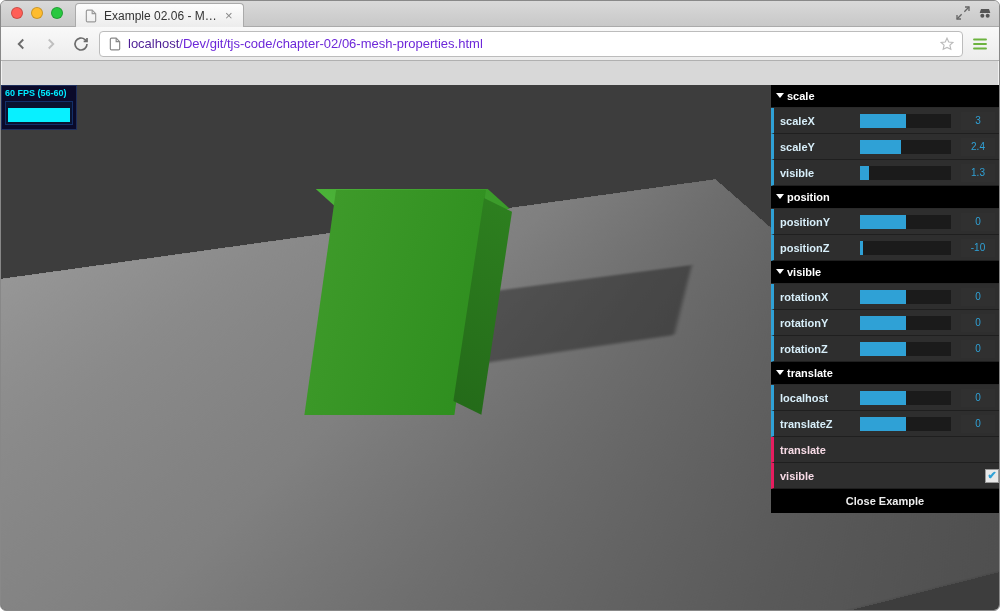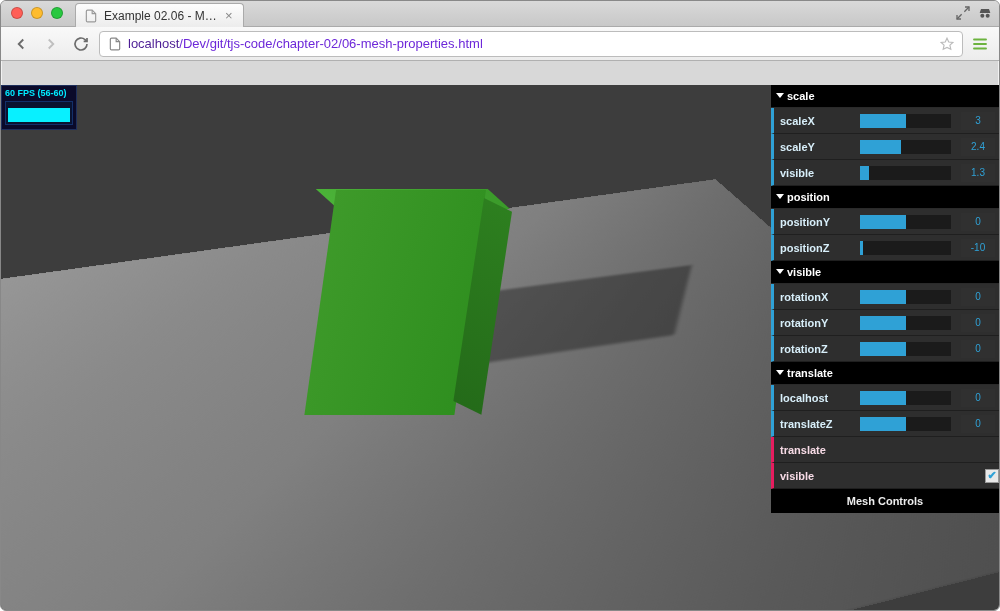--- a/index.html
+++ b/index.html
@@ -358,17 +358,17 @@
           </div>
         </div>
 
       <div class="row pink">
         <span class="label">translate</span>
       </div>
       <div class="row pink checkbox">
         <span class="label">visible</span>
         <span class="chk" id="visible-chk">✔</span>
       </div>
-      <div class="close">Mesh Controls</div>
+      <div class="close">Close Example</div>
     </div>
 
   </div>
 </div>
 
 </body></html>

